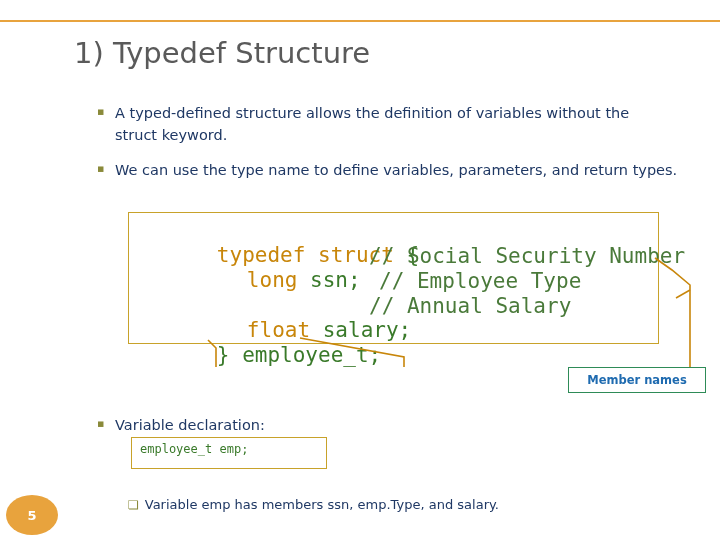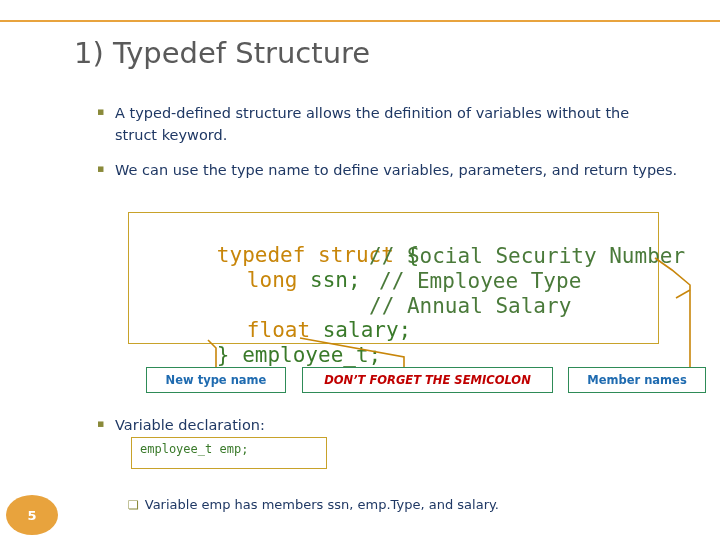--- a/index.html
+++ b/index.html
@@ -211,26 +211,20 @@
   <svg class="connectors">
 
     <path d="M 216 367 L 216 348 L 208 340" stroke="#c8860a" stroke-width="1.6" fill="none"></path>
 
     <path d="M 404 367 L 404 357 L 300 338" stroke="#c8860a" stroke-width="1.6" fill="none"></path>
 
     <path d="M 690 367 L 690 285 L 672 270 L 655 258" stroke="#c8860a" stroke-width="1.6" fill="none"></path>
     <path d="M 690 290 L 676 298" stroke="#c8860a" stroke-width="1.6" fill="none"></path>
   </svg>
 
-  <div class="callout callout-newtype">
-    <span>New type name</span>
-  </div>
-  <div class="callout callout-semicolon">
-    <span>DON’T FORGET THE SEMICOLON</span>
-  </div>
   <div class="callout callout-members">
     <span>Member names</span>
   </div>
 
   <div class="bullet b3">
     <span class="marker">▪</span>
     <span>Variable declaration:</span>
   </div>
 
   <div class="codebox2">

